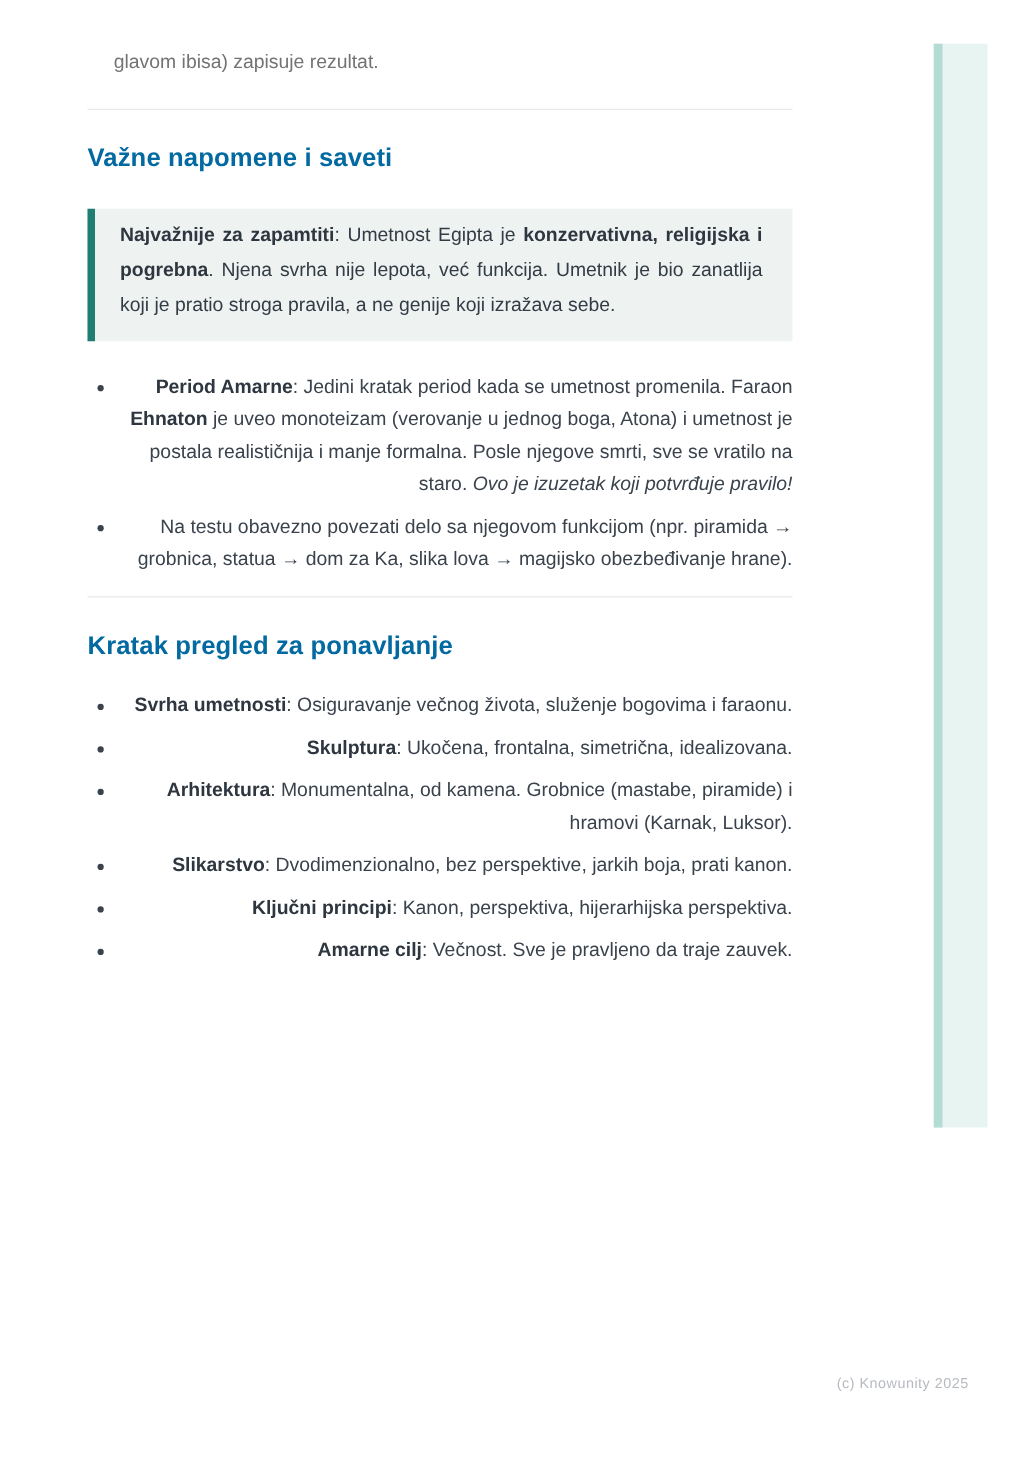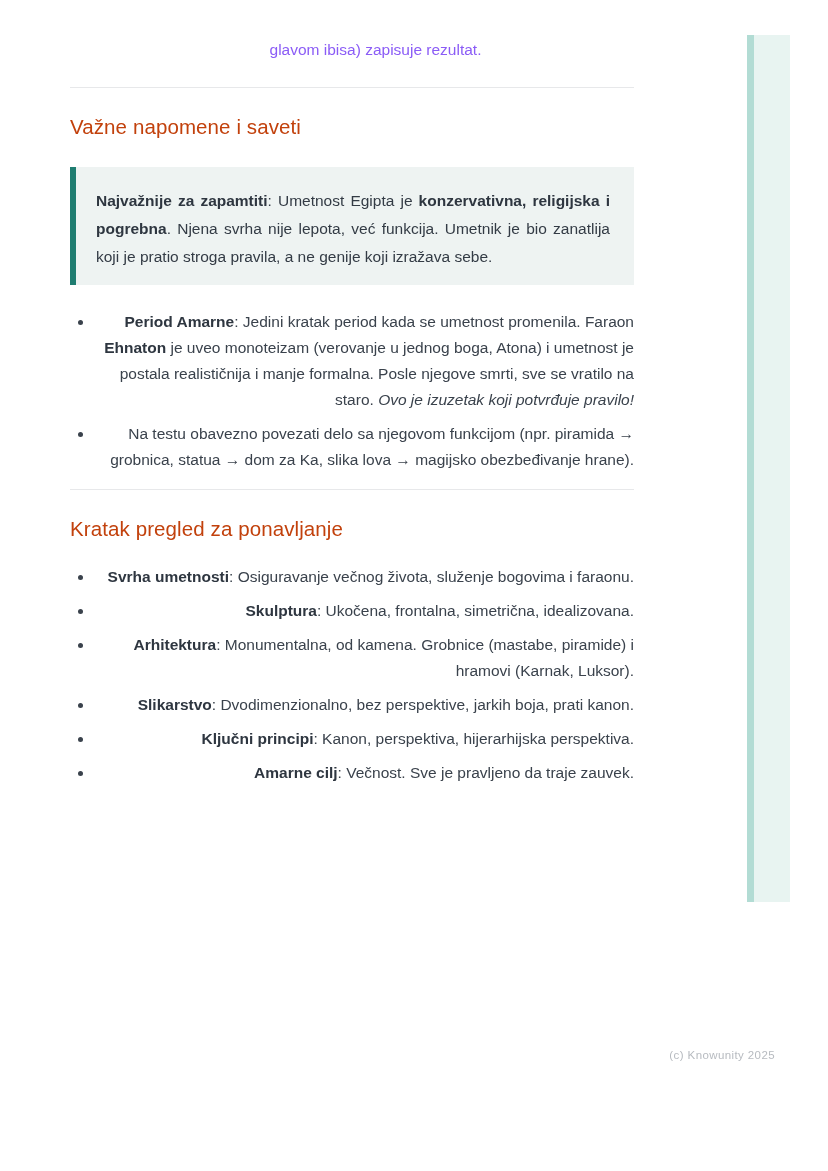--- a/index.html
+++ b/index.html
@@ -15,46 +15,45 @@
     background: #ffffff;
     overflow: hidden;
   }
   .content {
     position: absolute;
     left: 70px;
     top: 0;
     width: 564px;
   }
   .top-par {
-    margin: 40px 0 0 47px;
+    margin: 40px 0 0 21px;
     font-size: 15.5px;
     line-height: 20px;
-    color: #8b5cf6;
-    text-align: center;
+    color: #737373;
   }
   .divider {
     border: none;
     border-top: 1px solid #e7e8ea;
     height: 0;
     margin-top: 27px;
   }
   .divider2 { margin-top: 16px; }
   h2.section-heading {
     margin-top: 26px;
     font-size: 20.5px;
     line-height: 26px;
-    font-weight: 400;
-    color: #c2410c;
+    font-weight: 700;
+    color: #0369a1;
     letter-spacing: 0.1px;
   }
   .callout {
     margin-top: 27px;
     background: #eef3f2;
     border-left: 6px solid #1f7d71;
-    padding: 20px 24px 14px 20px;
+    padding: 8px 24px 14px 20px;
   }
   .callout p {
     font-size: 15.5px;
     line-height: 28px;
     text-align: justify;
     color: #333b45;
   }
   ul.bullets {
     list-style: none;
     margin-top: 24px;
@@ -85,21 +84,21 @@
     position: absolute;
     left: 747px;
     top: 35px;
     width: 43px;
     height: 867px;
     background: #e8f4f1;
     border-left: 7px solid #b2dcd4;
   }
   .footer {
     position: absolute;
-    top: 1049px;
+    top: 1101px;
     right: 53px;
     font-size: 11.5px;
     letter-spacing: 0.4px;
     color: #b7bbc0;
   }
 </style>
 </head>
 <body>
 
 <div class="page">

